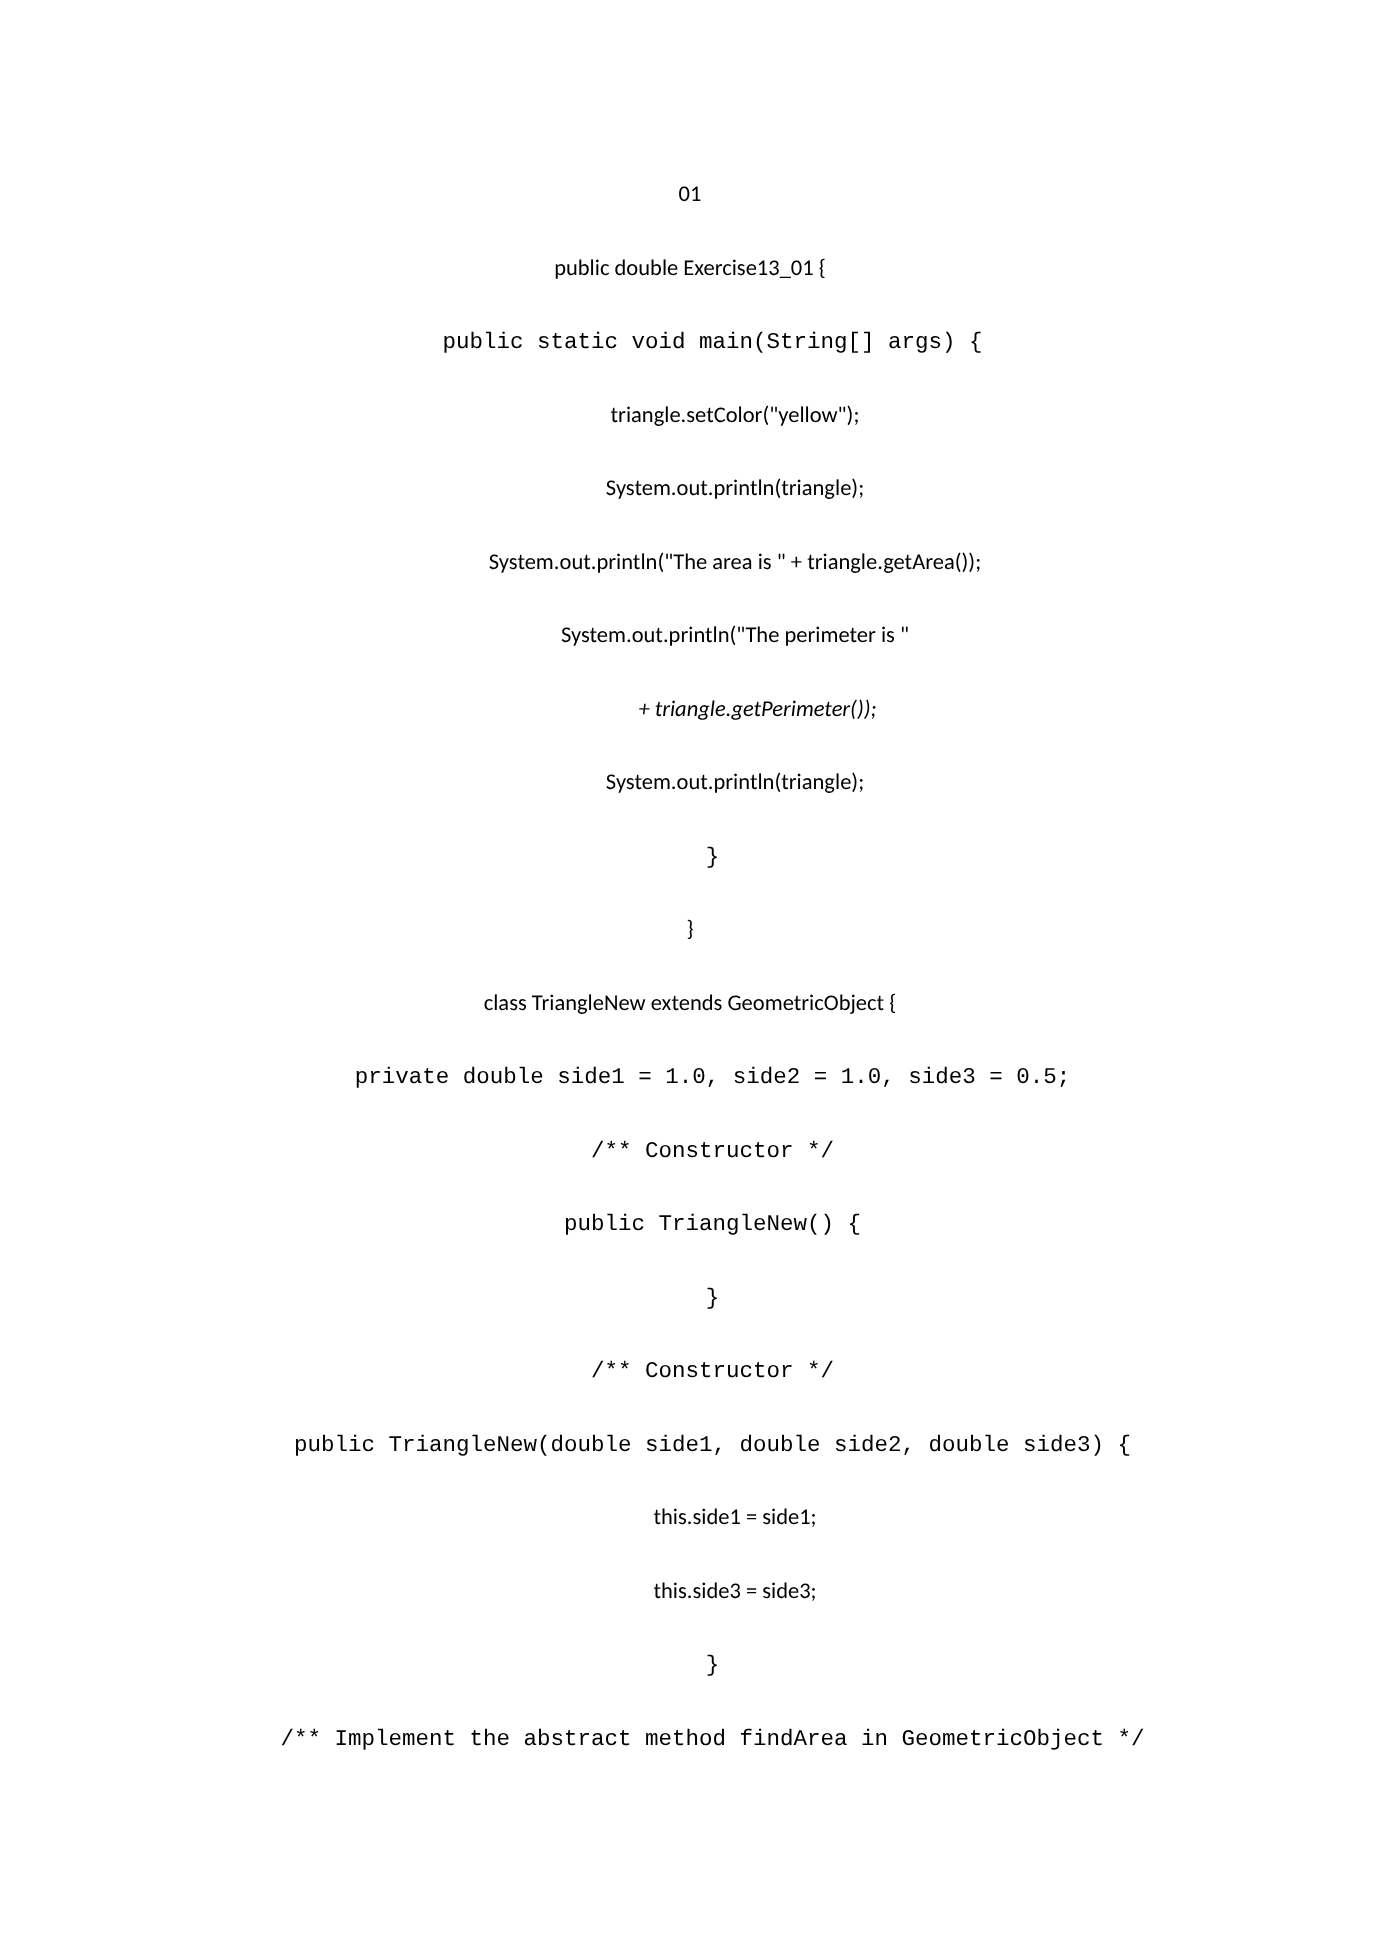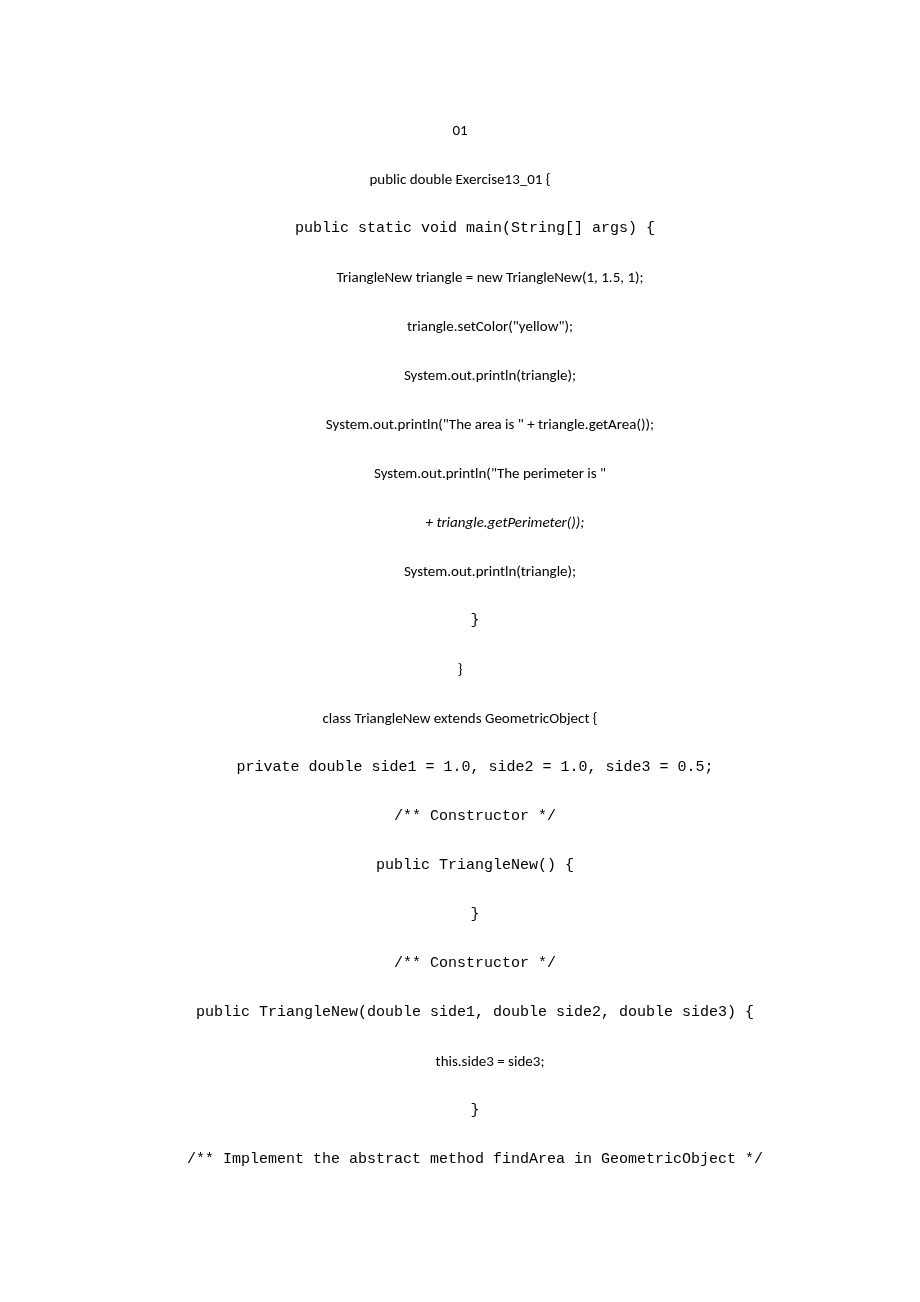--- a/index.html
+++ b/index.html
@@ -27,32 +27,32 @@
   .indent-2 { padding-left: 60px; }
   .indent-3 { padding-left: 90px; font-style: italic; }
 </style>
 </head>
 <body>
 
 <div class="page">
   <div class="code-line indent-0">01</div>
   <div class="code-line indent-0">public double Exercise13_01 {</div>
   <div class="code-line indent-1">public static void main(String[] args) {</div>
-  <div class="code-line indent-2">TriangleNew triangle = new TriangleNew(1, 1.5, 1);</div>
   <div class="code-line indent-2">triangle.setColor("yellow");</div>
   <div class="code-line indent-2">System.out.println(triangle);</div>
   <div class="code-line indent-2">System.out.println("The area is " + triangle.getArea());</div>
   <div class="code-line indent-2">System.out.println("The perimeter is "</div>
   <div class="code-line indent-3">+ triangle.getPerimeter());</div>
   <div class="code-line indent-2">System.out.println(triangle);</div>
   <div class="code-line indent-1">}</div>
   <div class="code-line indent-0">}</div>
   <div class="code-line indent-0">class TriangleNew extends GeometricObject {</div>
   <div class="code-line indent-1">private double side1 = 1.0, side2 = 1.0, side3 = 0.5;</div>
   <div class="code-line indent-1">/** Constructor */</div>
   <div class="code-line indent-1">public TriangleNew() {</div>
   <div class="code-line indent-1">}</div>
   <div class="code-line indent-1">/** Constructor */</div>
   <div class="code-line indent-1">public TriangleNew(double side1, double side2, double side3) {</div>
+  <div class="code-line indent-2">this.side1 = side1;</div>
   <div class="code-line indent-2">this.side3 = side3;</div>
   <div class="code-line indent-1">}</div>
   <div class="code-line indent-1">/** Implement the abstract method findArea in GeometricObject */</div>
 </div>
 
 </body></html>

